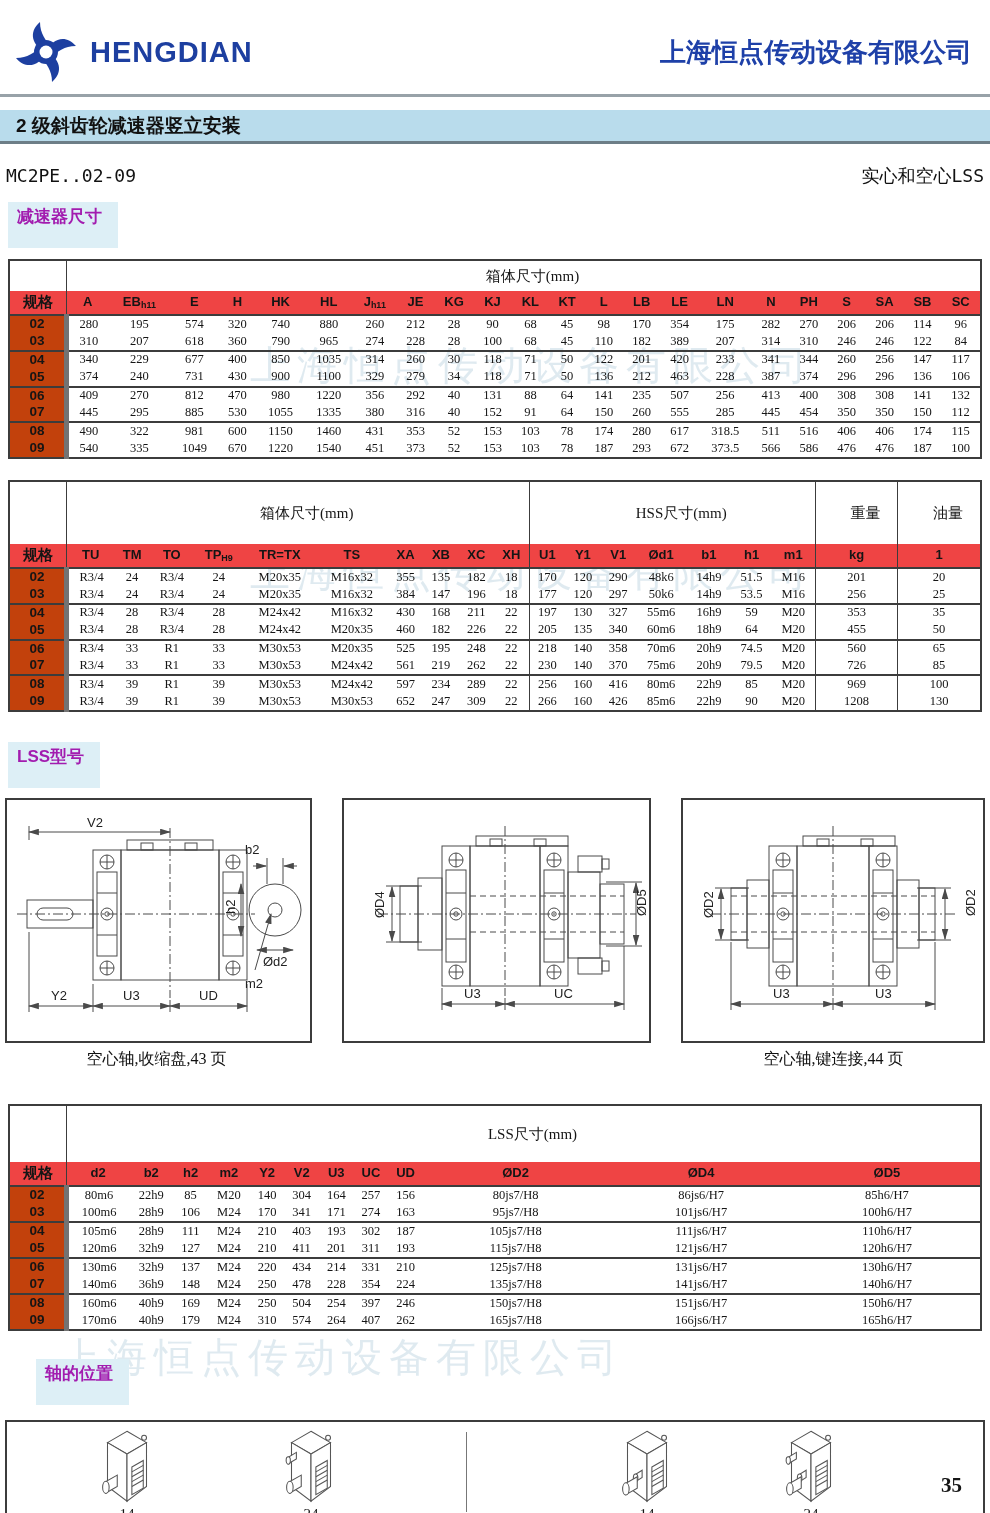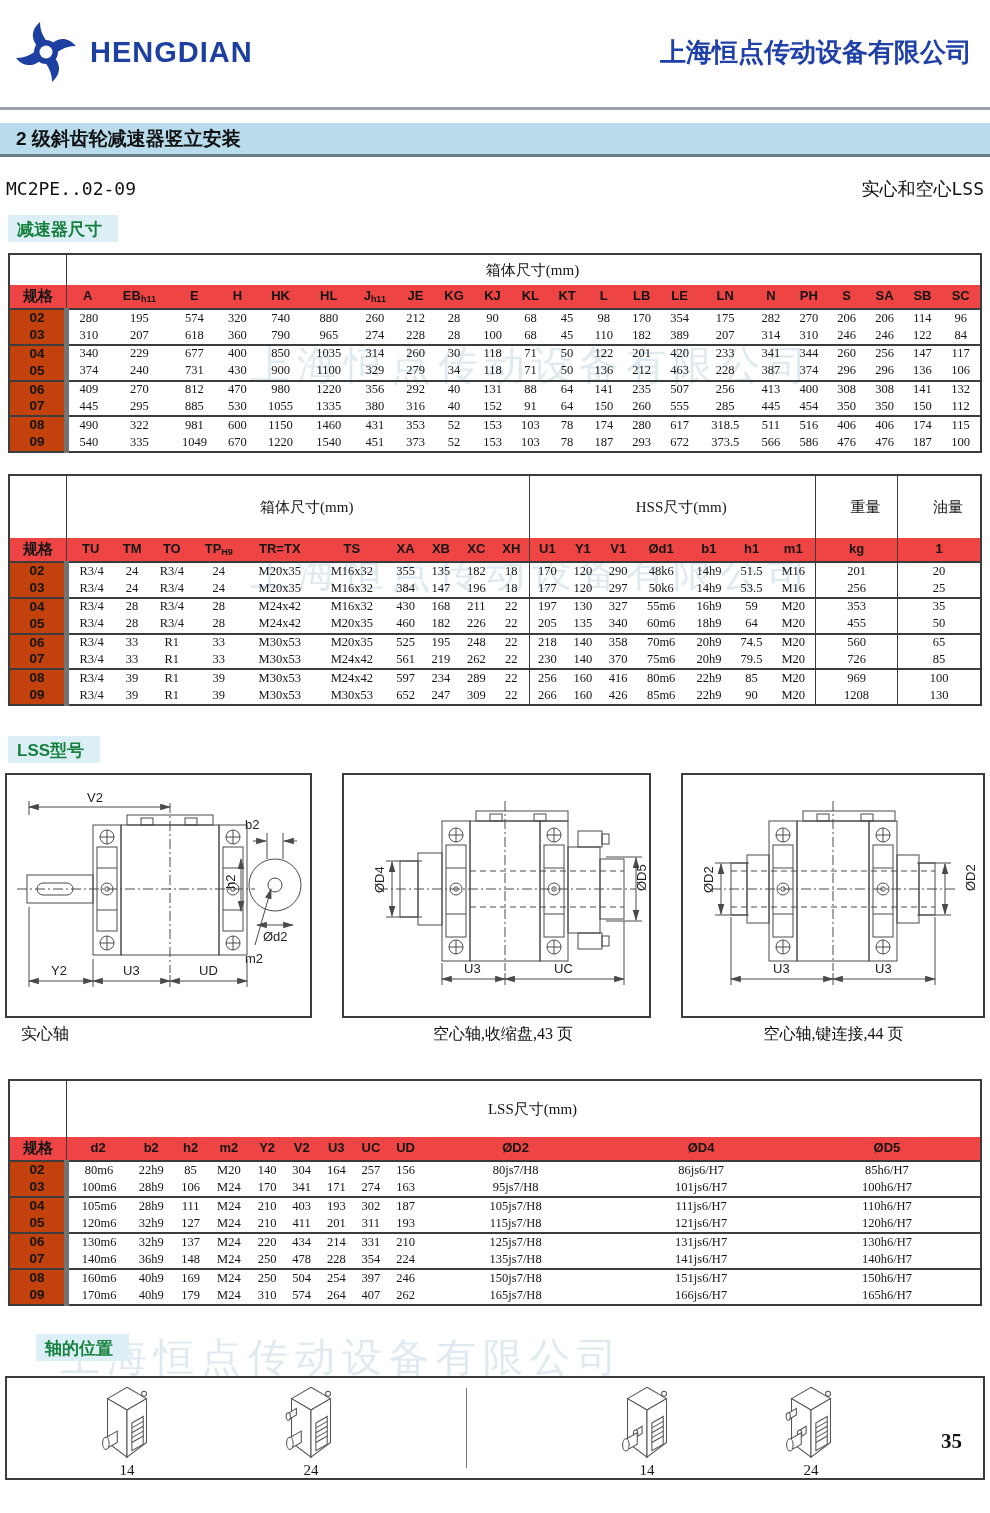--- a/index.html
+++ b/index.html
@@ -1,33 +1,33 @@
 <!DOCTYPE html>
 <html><head>
 <meta charset="utf-8">
 <style>
   html,body{margin:0;padding:0;background:#fff;}
   .page{position:relative;width:990px;height:1513px;background:#fff;overflow:hidden;
         font-family:"Liberation Sans",sans-serif;color:#151515;}
   
-  .hdr{display:flex;align-items:center;padding:16px 12px 19px 14px;height:72px;justify-content:flex-end;}
+  .hdr{display:flex;align-items:center;padding:16px 12px 6px 14px;height:72px;justify-content:flex-end;}
   .logo-wrap{display:flex;align-items:center;gap:12px;}
   .logo-text{font-size:29px;font-weight:600;color:#1d3fa0;letter-spacing:1px;}
   .company{margin-left:auto;font-size:26px;font-weight:bold;color:#1e40a8;padding-right:6px;}
   .hdr-rule{height:3px;background:#98a2a8;margin:0;}
   
   .banner{margin-top:13px;background:#b9dcec;border-bottom:3px solid #6d7e87;
           height:31px;display:flex;align-items:center;padding-left:16px;
           font-size:19px;font-weight:bold;color:#111;}
   .model-row{display:flex;justify-content:space-between;align-items:baseline;
              margin:20px 6px 0 6px;font-family:"DejaVu Sans Mono",monospace;
              font-size:18px;color:#111;}
   .model-right{font-size:18px;}
-  .sec-label{display:inline-block;background:#ddeff6;padding:3px 16px 1px 9px;
-             font-size:17px;font-weight:bold;margin:14px 0 0 8px;color:#15803d;}
+  .sec-label{display:inline-block;background:#ddeff6;padding:3px 16px 20px 9px;
+             font-size:17px;font-weight:bold;margin:14px 0 0 8px;color:#a21caf;}
   
   table.spec-table{border-collapse:collapse;width:974px;margin:11px auto 0 auto;
     font-family:"Liberation Serif",serif;font-size:12.5px;text-align:center;
     border:2px solid #3c3c3c;background:transparent;}
   .spec-table th,.spec-table td{padding:0 2px;line-height:1.25;white-space:nowrap;font-weight:normal;}
   .spec-table thead tr.grow th{background:#fff;font-size:15px;height:30px;padding-left:20px;}
   .spec-table thead tr.crow th{background:#ef4444;font-family:"Liberation Sans",sans-serif;
       font-weight:bold;font-size:13px;height:23px;border-bottom:2px solid #3c3c3c;}
   .spec-table thead th.spec-blank{border-right:1px solid #3c3c3c;background:#fff;}
   .spec-table thead tr.crow th.spec-h{font-size:15px;border-right:1px solid #3c3c3c;}
@@ -752,21 +752,20 @@
           </g>
           <text x="22" y="118" transform="rotate(-90 26 114)">ØD2</text>
           <text x="286" y="118" transform="rotate(-90 288 114)">ØD2</text>
           <text x="90" y="198">U3</text>
           <text x="192" y="198">U3</text>
         </svg>
       </div>
     </div>
 
     <div class="cap-row">
-      <div class="cap left">实心轴</div>
       <div class="cap">空心轴,收缩盘,43 页</div>
       <div class="cap">空心轴,键连接,44 页</div>
     </div>
 
     
     <table class="spec-table t3" style="margin-top:34px;">
       <thead>
         <tr class="grow">
           <th class="spec-blank"></th>
           <th colspan="12">LSS尺寸(mm)</th>

